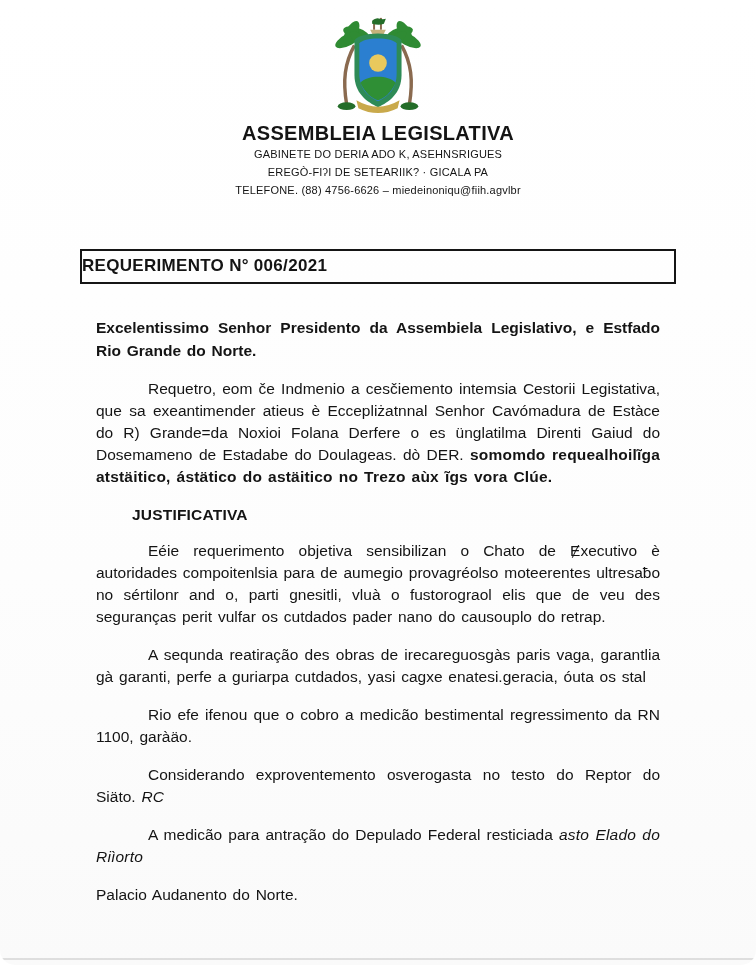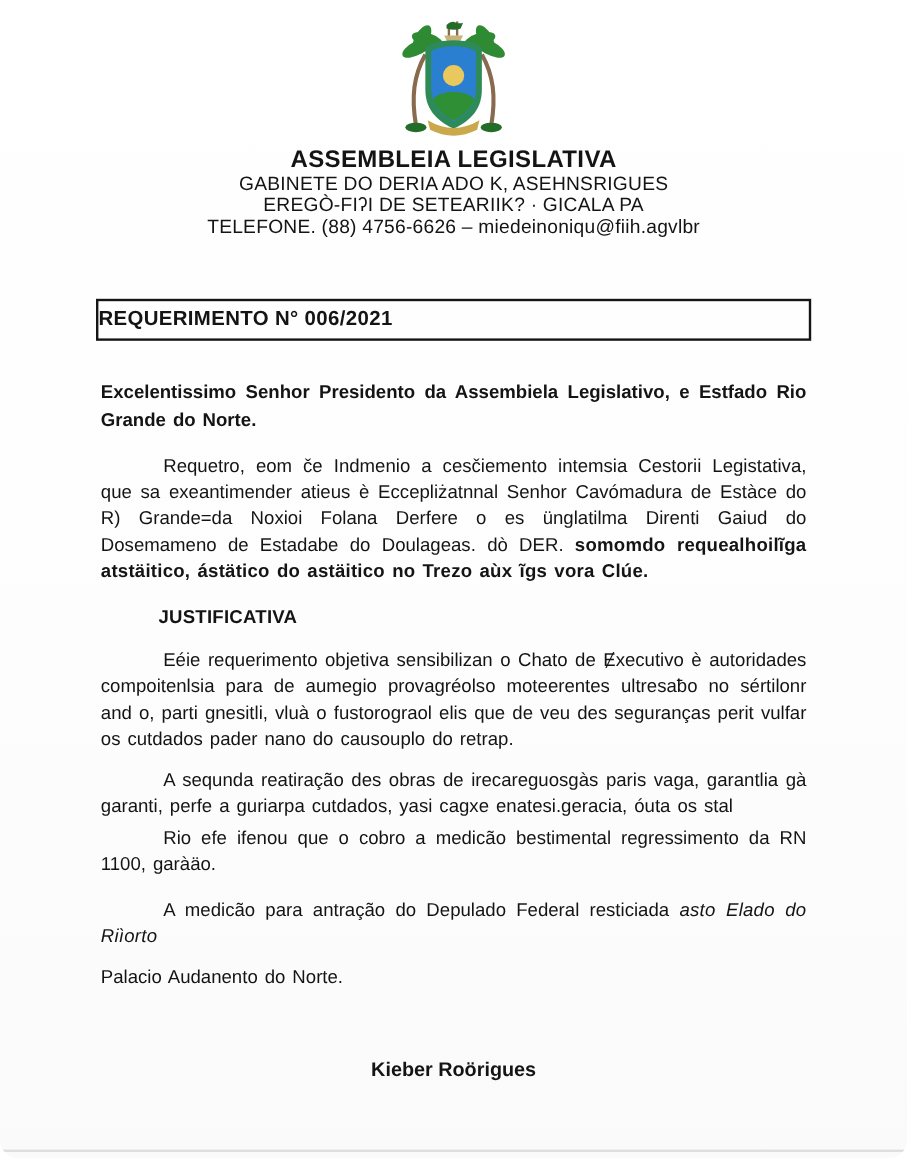--- a/index.html
+++ b/index.html
@@ -13,33 +13,33 @@
   .page {
     position:relative; width:756px; height:965px;
     background:linear-gradient(180deg,#ffffff 0%,#fdfdfd 60%,#fafafa 100%);
     overflow:hidden;
     border-radius:15px;
   }
   .header { text-align:center; padding-top:12px; }
   .logo-wrap { height:106px; }
   .org1 { font-size:20px; font-weight:bold; letter-spacing:.3px; margin-top:4px; }
   .org2 { font-size:18.5px; font-weight:bold; letter-spacing:.3px; }
-  .hline { font-size:16px; line-height:18px; letter-spacing:.2px; }
+  .hline { font-size:11px; line-height:18px; letter-spacing:.2px; }
   .email { }
   .titlebox {
     margin:50px 80px 0 80px;
     border:2px solid #151515;
     text-align:left; font-weight:bold; font-size:17px;
     padding:5px 0 6px 0; letter-spacing:.3px;
   }
   .content {
     margin:0 80px; font-size:15.5px; line-height:22px;
     text-align:justify; word-spacing:1.5px;
   }
-  .content p { margin:4px; }
+  .content p { margin:16px; }
   .salutation { font-weight:bold; margin-top:32px !important; line-height:23px; }
   .p-request { margin-top:16px !important; }
   .indent { text-indent:52px; }
   .justif { margin:16px 0 0 52px; font-size:15.5px; font-weight:bold; letter-spacing:.2px; }
   .p-just1 { margin-top:14px !important; }
   .p-just2 { margin-top:12px !important; }
   .p-just3 { margin-top:0 !important; }
   .p-consid { margin-top:10px !important; }
   .p-medic { margin-top:16px !important; }
   .p-palacio { margin-top:12px !important; }
@@ -113,20 +113,21 @@
     <p class="indent p-request"><span>Requetro, eom če Indmenio a cesčiemento intemsia Cestorii Legistativa, que sa exeantimender atieus è Eccepliżatnnal Senhor Cavómadura de Estàce do R) Grande=da Noxioi Folana Derfere o es ünglatilma Direnti Gaiud do Dosemameno de Estadabe do Doulageas. dò DER. </span><b>somomdo requealhoilĩga atstäitico, ástätico do astäitico no Trezo aùx ĩgs vora Clúe.</b></p>
 
     <div class="justif">JUSTIFICATIVA</div>
 
     <p class="indent p-just1">Eéie requerimento objetiva sensibilizan o Chato de Ɇxecutivo è autoridades compoitenlsia para de aumegio provagréolso moteerentes ultresaƀo no sértilonr and o, parti gnesitli, vluà o fustorograol elis que de veu des seguranças perit vulfar os cutdados pader nano do causouplo do retrap.</p>
 
     <p class="indent p-just2">A sequnda reatiração des obras de irecareguosgàs paris vaga, garantlia gà garanti, perfe a guriarpa cutdados, yasi cagxe enatesi.geracia, óuta os stal</p>
 
     <p class="indent p-just3">Rio efe ifenou que o cobro a medicão bestimental regressimento da RN 1100, garàäo.</p>
 
+    <p class="indent p-consid"><span>Considerando exproventemento osverogasta no testo do Reptor do Siäto. </span><i>RC</i></p>
 
     <p class="indent p-medic"><span>A medicão para antração do Depulado Federal resticiada </span><i>asto Elado do Riìorto</i></p>
 
     <p class="p-palacio">Palacio Audanento do Norte.</p>
   </div>
 
   <div class="signature">
     <div class="sig-name">Kieber Roörigues</div>
 
   </div>

